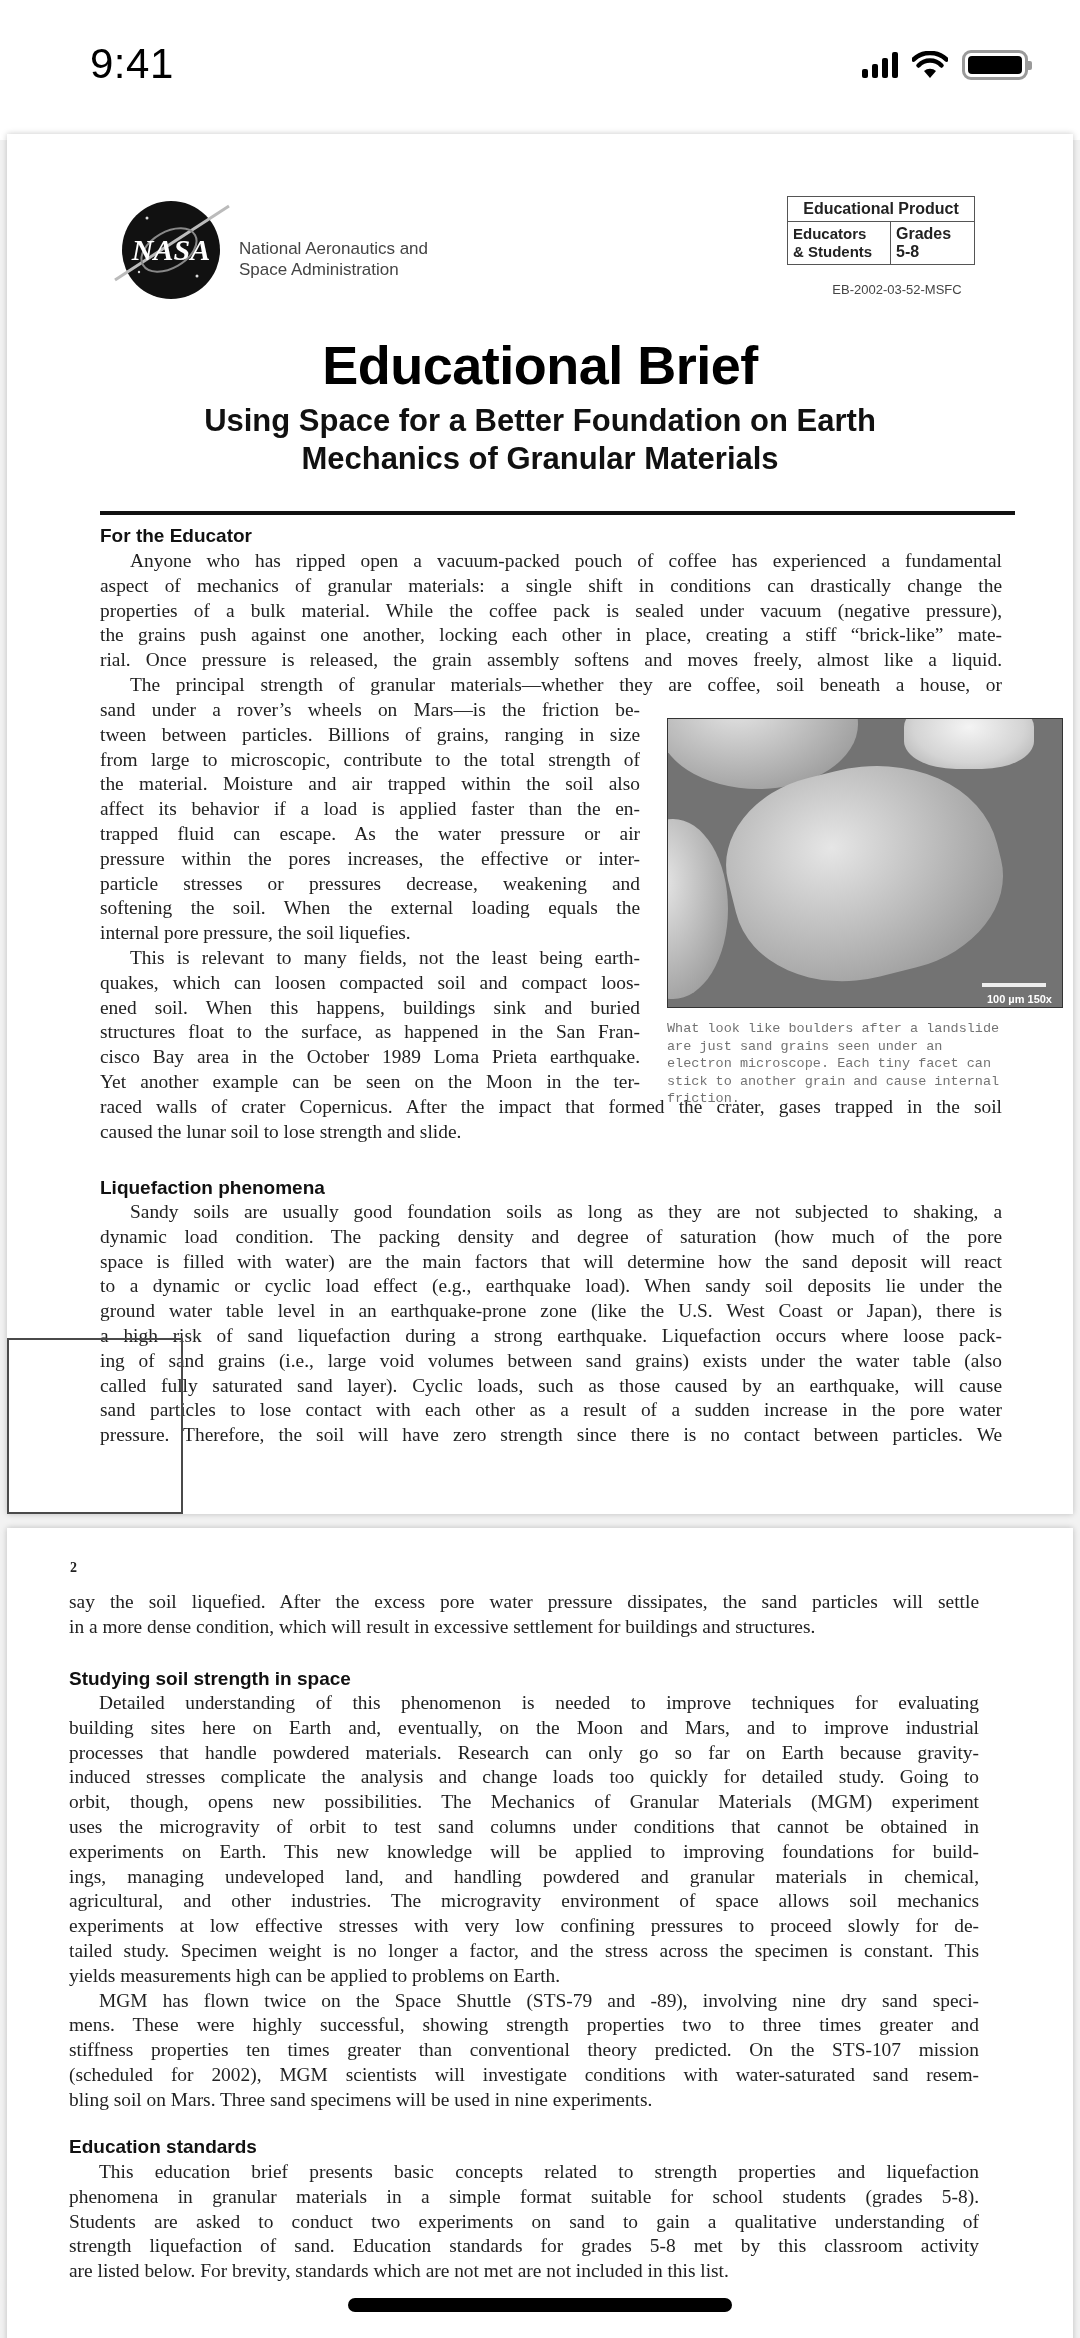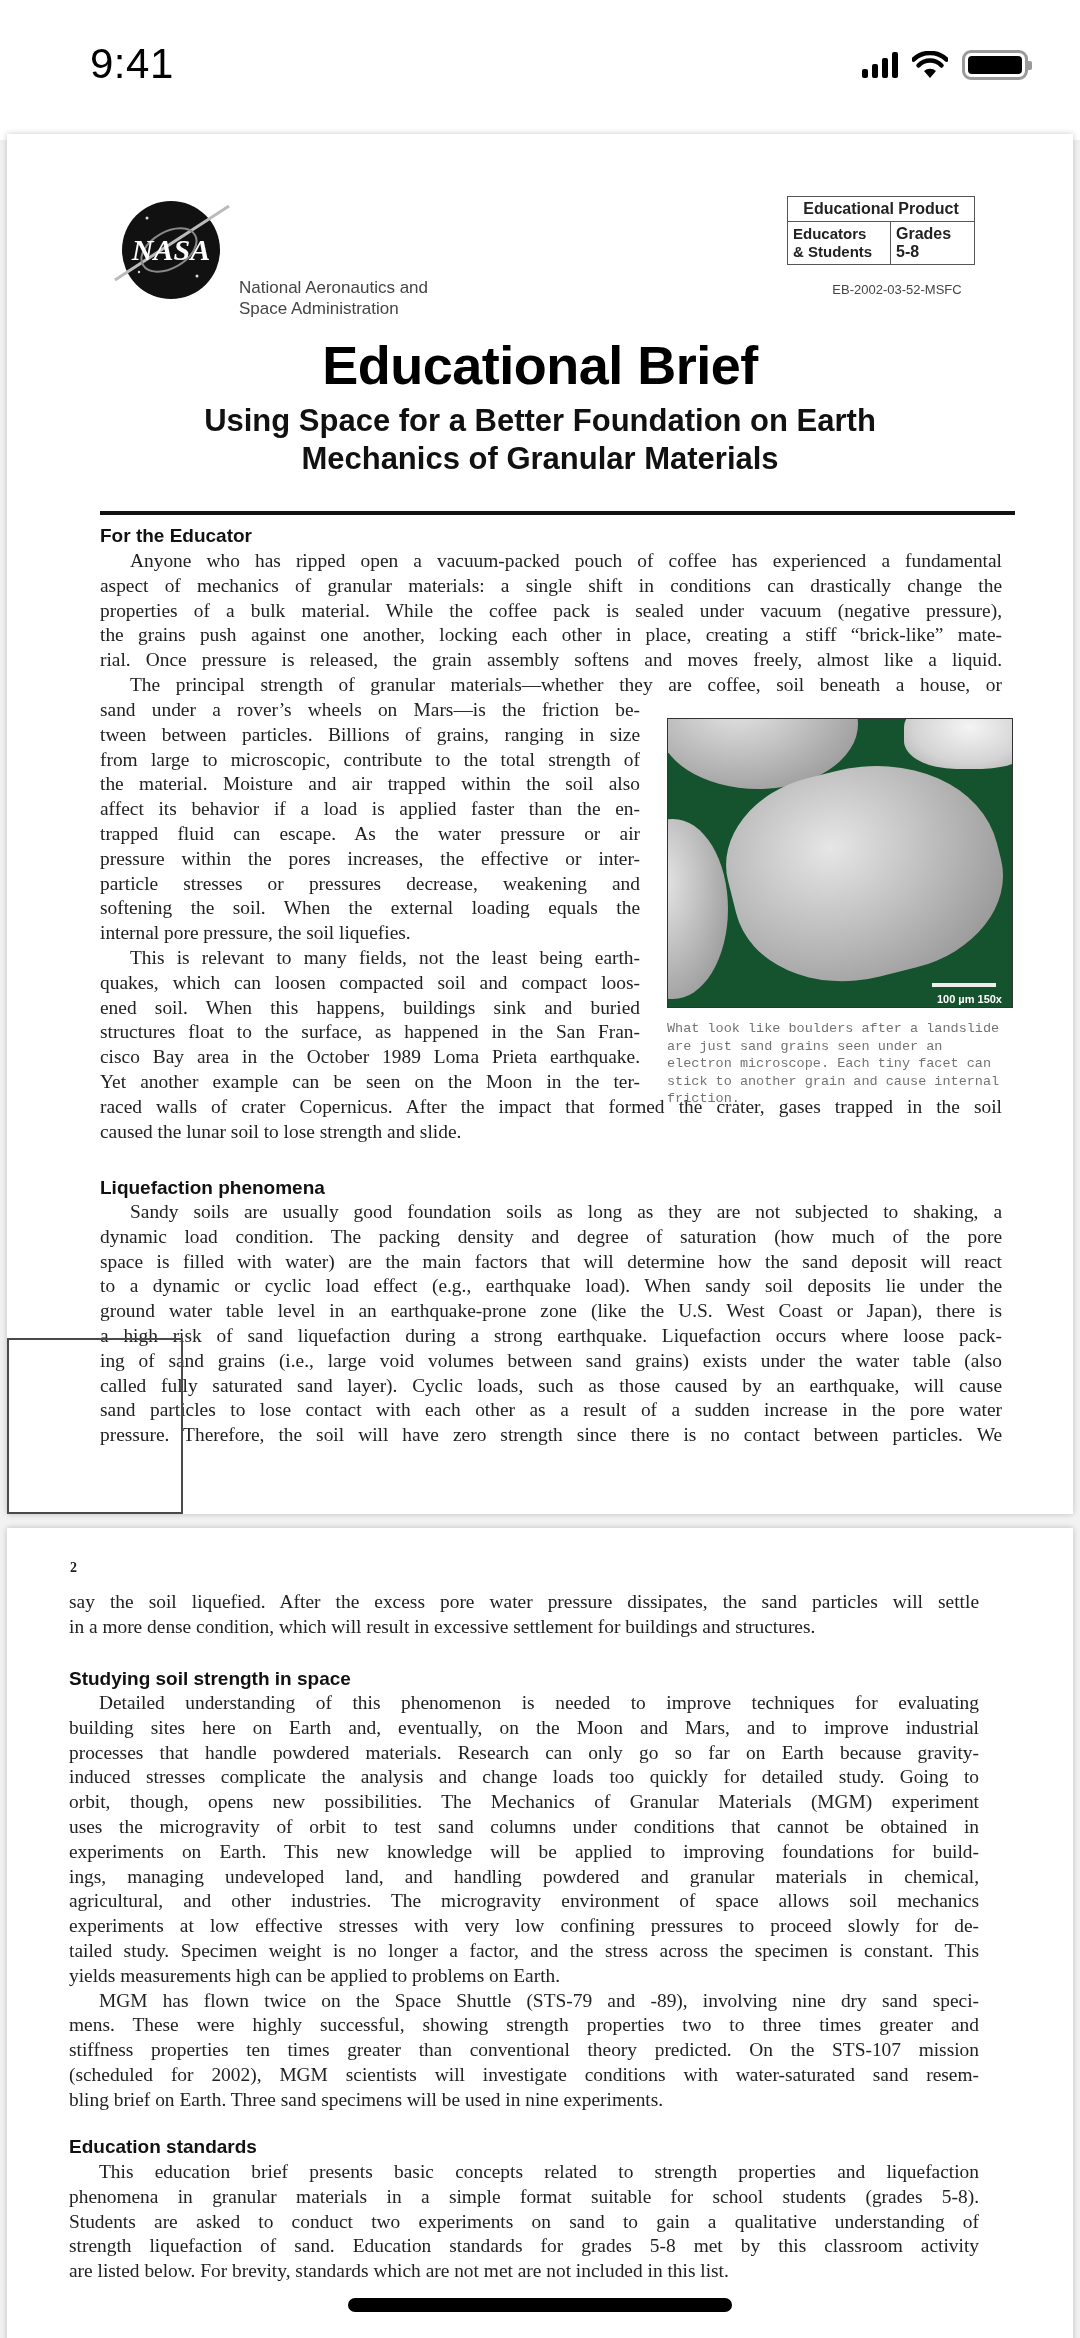--- a/index.html
+++ b/index.html
@@ -14,41 +14,41 @@
   .battery { width: 66px; height: 30px; border: 3px solid #9a9a9a; border-radius: 9px; padding: 3px; position: relative; }
   .battery .fill { width: 100%; height: 100%; background: #000; border-radius: 4px; }
   .battery::after { content: ""; position: absolute; right: -7px; top: 8px; width: 4px; height: 9px; background: #9a9a9a; border-radius: 0 2px 2px 0; }
 
   .page { position: absolute; left: 7px; width: 1066px; background: #ffffff; box-shadow: 0 0 6px rgba(0,0,0,0.22); overflow: hidden; }
   .page-1 { top: 134px; height: 1380px; }
   .page-2 { top: 1528px; height: 830px; }
 
   .header-area { position: absolute; left: 0; top: 0; width: 100%; height: 400px; }
   .nasa-logo { position: absolute; left: 100px; top: 62px; width: 124px; height: 106px; }
-  .nasa-name { position: absolute; left: 232px; top: 104px; font-family: "Liberation Sans", sans-serif; font-size: 17px; line-height: 21px; color: #444; margin-top: 39px; }
+  .nasa-name { position: absolute; left: 232px; top: 104px; font-family: "Liberation Sans", sans-serif; font-size: 17px; line-height: 21px; color: #444; }
 
   .product-box { position: absolute; left: 780px; top: 62px; width: 188px; border: 1.5px solid #555; font-family: "Liberation Sans", sans-serif; color: #222; }
   .product-title { text-align: center; font-size: 16px; font-weight: bold; padding: 3px 0; border-bottom: 1.5px solid #555; }
   .product-row { display: flex; }
   .product-cell { font-size: 15px; font-weight: bold; padding: 3px 5px; line-height: 18px; }
   .product-cell.audience { width: 103px; border-right: 1.5px solid #555; }
   .product-cell.grades { flex: 1; display: flex; align-items: center; justify-content: center; font-size: 16px; }
   .product-code { position: absolute; left: 780px; top: 148px; width: 220px; text-align: center; font-family: "Liberation Sans", sans-serif; font-size: 13px; color: #444; }
 
   .doc-title { position: absolute; left: 0; width: 100%; top: 200px; text-align: center; font-family: "Liberation Sans", sans-serif; font-size: 54px; font-weight: bold; color: #000; letter-spacing: -0.5px; }
   .doc-subtitle { position: absolute; left: 0; width: 100%; top: 268px; text-align: center; font-family: "Liberation Sans", sans-serif; font-size: 31px; font-weight: bold; line-height: 38px; color: #111; }
   .title-rule { position: absolute; left: 93px; right: 58px; top: 377px; height: 4px; border-top: 3px solid #111; border-bottom: 1px solid #111; }
 
   .section-head { position: absolute; font-family: "Liberation Sans", sans-serif; font-weight: bold; font-size: 19px; color: #111; }
   .body-text { position: absolute; font-family: "Liberation Serif", serif; font-size: 19.4px; line-height: 24.8px; color: #222; text-align: justify; }
   .body-text .line { display: block; white-space: nowrap; text-align-last: justify; }
   .body-text .line.last { text-align-last: left; }
 
   .figure { position: absolute; left: 660px; top: 584px; width: 346px; }
-  .figure-img { width: 346px; height: 290px; background: #14532d; position: relative; overflow: hidden; border: 1px solid #333; }
+  .figure-img { width: 396px; height: 290px; background: #737373; position: relative; overflow: hidden; border: 1px solid #333; }
   .grain { position: absolute; background: radial-gradient(ellipse at 40% 35%, #e6e6e6 0%, #bdbdbd 45%, #8a8a8a 100%); }
   .scale-bar { position: absolute; right: 16px; bottom: 20px; width: 64px; height: 4px; background: #eee; }
   .scale-label { position: absolute; right: 10px; bottom: 2px; font-family: "Liberation Sans", sans-serif; font-size: 11px; font-weight: bold; color: #fff; }
   .figure-caption { margin-top: 12px; font-family: Liberation Mono, monospace; font-size: 13.5px; line-height: 17.5px; color: #737373; }
 
   .selection-box { position: absolute; left: 7px; top: 1338px; width: 176px; height: 176px; border: 2px solid #4a4a4a; background: transparent; }
 
   .page-number { position: absolute; left: 63px; top: 32px; font-family: "Liberation Serif", serif; font-weight: bold; font-size: 14px; color: #222; }
 
   .home-indicator { position: absolute; left: 348px; top: 2298px; width: 384px; height: 14px; background: #000; border-radius: 8px; }
@@ -191,21 +191,21 @@
     <span class="line">experiments on Earth. This new knowledge will be applied to improving foundations for build-</span>
     <span class="line">ings, managing undeveloped land, and handling powdered and granular materials in chemical,</span>
     <span class="line">agricultural, and other industries. The microgravity environment of space allows soil mechanics</span>
     <span class="line">experiments at low effective stresses with very low confining pressures to proceed slowly for de-</span>
     <span class="line">tailed study. Specimen weight is no longer a factor, and the stress across the specimen is constant. This</span>
     <span class="line last">yields measurements high can be applied to problems on Earth.</span>
     <span class="line" style="padding-left:30px">MGM has flown twice on the Space Shuttle (STS-79 and -89), involving nine dry sand speci-</span>
     <span class="line">mens. These were highly successful, showing strength properties two to three times greater and</span>
     <span class="line">stiffness properties ten times greater than conventional theory predicted. On the STS-107 mission</span>
     <span class="line">(scheduled for 2002), MGM scientists will investigate conditions with water-saturated sand resem-</span>
-    <span class="line last">bling brief on Earth. Three sand specimens will be used in nine experiments.</span>
+    <span class="line last">bling soil on Mars. Three sand specimens will be used in nine experiments.</span>
   </div>
 
   <div class="section-head" style="left:62px; top:608px;">Education standards</div>
   <div class="body-text" style="left:62px; top:632px; width:910px;">
     <span class="line" style="padding-left:30px">This education brief presents basic concepts related to strength properties and liquefaction</span>
     <span class="line">phenomena in granular materials in a simple format suitable for school students (grades 5-8).</span>
     <span class="line">Students are asked to conduct two experiments on sand to gain a qualitative understanding of</span>
     <span class="line">strength liquefaction of sand. Education standards for grades 5-8 met by this classroom activity</span>
     <span class="line last">are listed below. For brevity, standards which are not met are not included in this list.</span>
   </div>

